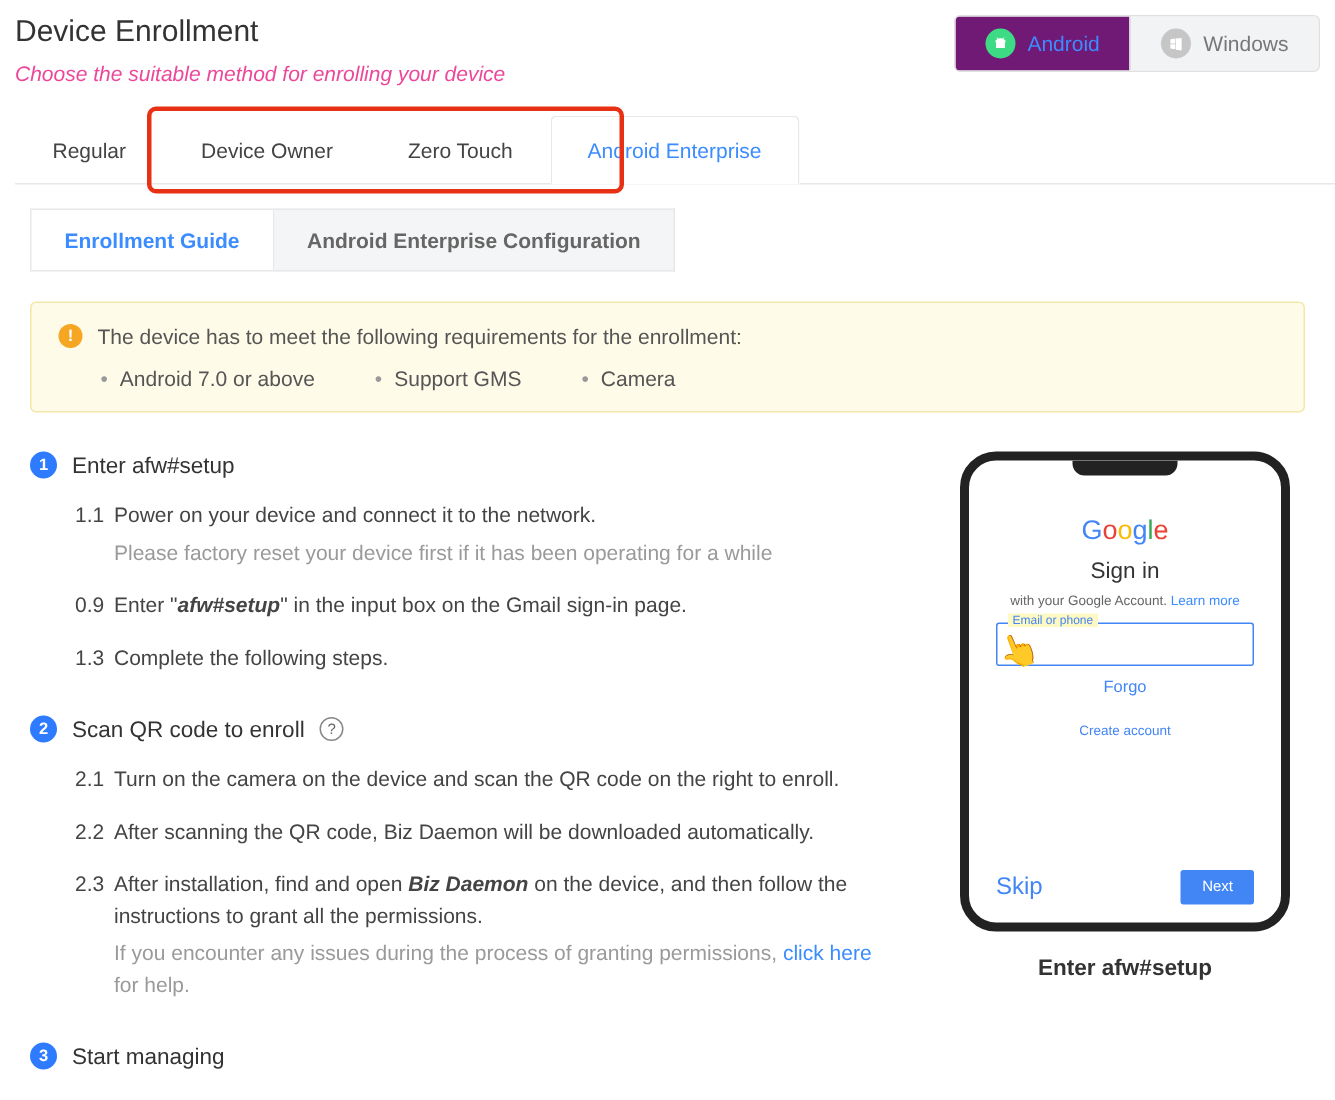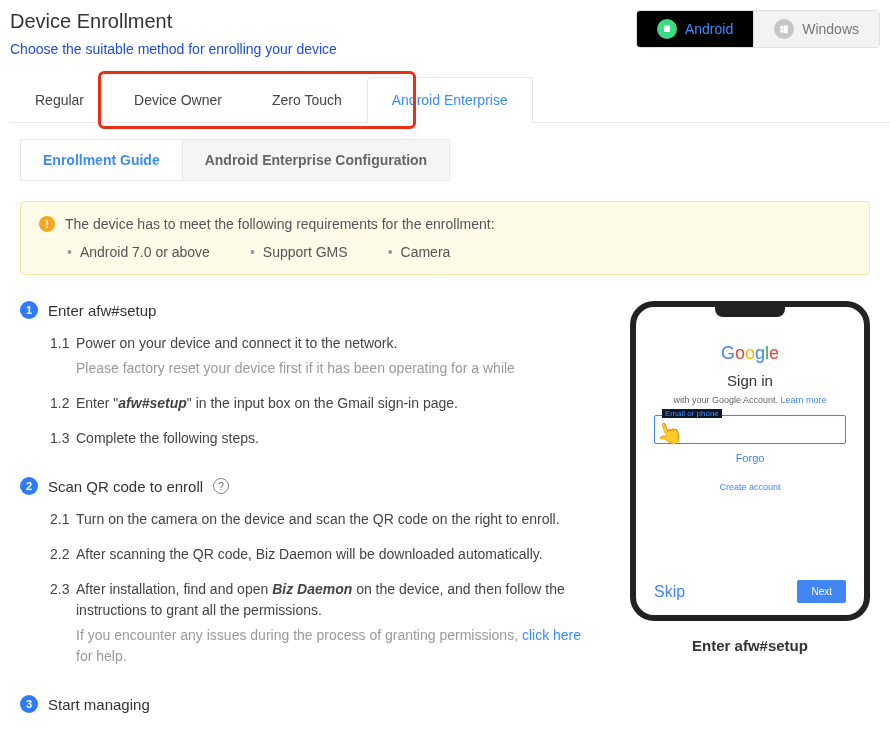--- a/index.html
+++ b/index.html
@@ -1,22 +1,22 @@
 <!DOCTYPE html>
 <html><head>
 <meta charset="utf-8">
 <style>
 * { box-sizing: border-box; margin: 0; padding: 0; }
 body { font-family: -apple-system, BlinkMacSystemFont, "Segoe UI", Arial, sans-serif; color: #333; background: #fff; width: 890px; }
 .header-row { display: flex; justify-content: space-between; align-items: flex-start; padding: 10px 10px 0 10px; }
 .title-block { }
 .page-title { font-size: 20px; font-weight: 400; color: #333; margin-bottom: 8px; }
-.page-sub { font-size: 14px; color: #1d4ed8; }
+.page-sub { font-size: 14px; color: #ec4899; font-style: italic; }
 .os-tabs { display: flex; border: 1px solid #e0e0e0; border-radius: 4px; overflow: hidden; }
-.os-tab { display: flex; align-items: center; gap: 8px; padding: 8px 20px; font-size: 14px; cursor: pointer; background: #000000; }
+.os-tab { display: flex; align-items: center; gap: 8px; padding: 8px 20px; font-size: 14px; cursor: pointer; background: #701a75; }
 .os-tab.active { color: #3b8cff; }
 .os-tab.inactive { background: #f2f3f5; color: #777; border-left: 1px solid #e0e0e0; }
 .icon-circle { width: 20px; height: 20px; border-radius: 50%; display: inline-flex; align-items: center; justify-content: center; }
 .android-ic { background: #3ddc84; }
 .windows-ic { background: #c6c6c6; }
 .main-tabs { display: flex; border-bottom: 1px solid #e8e8e8; margin-top: 20px; margin-left: 10px; position: relative; }
 .main-tab { padding: 14px 24px; font-size: 14px; color: #444; cursor: pointer; border: 1px solid transparent; border-bottom: none; background: #fff; }
 .main-tab.selected { color: #3b8cff; border: 1px solid #e8e8e8; border-bottom: 1px solid #fff; margin-bottom: -1px; border-top-left-radius: 4px; border-top-right-radius: 4px; }
 .highlight-box { position: absolute; border: 3px solid #e83015; border-radius: 6px; pointer-events: none; }
 .content { padding: 16px 20px; }
@@ -35,30 +35,30 @@
 .step { margin-bottom: 28px; }
 .step-head { display: flex; align-items: center; gap: 10px; font-size: 15px; color: #333; margin-bottom: 14px; }
 .step-num { width: 18px; height: 18px; border-radius: 50%; background: #2f7bff; color: #fff; font-size: 11px; display: inline-flex; align-items: center; justify-content: center; font-weight: 600; }
 .help-icon { width: 16px; height: 16px; border: 1px solid #888; border-radius: 50%; display: inline-flex; align-items: center; justify-content: center; font-size: 10px; color: #666; cursor: pointer; }
 .substeps { padding-left: 30px; }
 .sub { display: flex; gap: 0; font-size: 14px; color: #444; margin-bottom: 14px; line-height: 1.5; }
 .sub-n { flex-shrink: 0; width: 26px; }
 .muted { color: #9a9a9a; margin-top: 4px; display: block; }
 .bi { font-weight: bold; font-style: italic; }
 .link { color: #3b8cff; cursor: pointer; }
-.phone-frame { width: 240px; height: 320px; border: 6px solid #222; border-radius: 24px; margin: 0 auto 16px; background: #fff; position: relative; overflow: hidden; }
+.phone-frame { width: 220px; height: 320px; border: 6px solid #222; border-radius: 24px; margin: 0 auto 16px; background: #fff; position: relative; overflow: hidden; }
 .phone-notch { position: absolute; top: 0; left: 50%; transform: translateX(-50%); width: 70px; height: 10px; background: #222; border-bottom-left-radius: 8px; border-bottom-right-radius: 8px; }
 .phone-screen { padding: 36px 18px 12px; height: 100%; display: flex; flex-direction: column; font-size: 10px; }
 .g-logo { text-align: center; font-size: 18px; font-weight: 500; margin-bottom: 8px; }
 .g-b { color:#4285f4 } .g-r { color:#ea4335 } .g-y { color:#fbbc05 } .g-g { color:#34a853 }
 .signin { text-align: center; font-size: 15px; color: #333; margin-bottom: 6px; }
 .with-acc { font-size: 9px; color: #666; margin-bottom: 10px; }
 .input-wrap { position: relative; margin-bottom: 8px; }
 .g-input { width: 100%; border: 1.5px solid #4285f4; border-radius: 2px; padding: 10px 8px 6px; font-size: 10px; }
-.g-label { position: absolute; top: -6px; left: 8px; background: #0f172a; padding: 0 3px; font-size: 8px; color: #4285f4; }
+.g-label { position: absolute; top: -6px; left: 8px; background: #fef9c3; padding: 0 3px; font-size: 8px; color: #4285f4; }
 .hand { position: absolute; left: 2px; top: 6px; font-size: 22px; transform: rotate(-20deg); }
 .forgot { font-size: 11px; color: #4285f4; }
 .create { font-size: 9px; color: #4285f4; margin-top: 18px; }
 .phone-bottom { margin-top: auto; display: flex; justify-content: space-between; align-items: center; }
 .skip { font-size: 16px; color: #4285f4; }
 .next-btn { background: #4285f4; color: #fff; font-size: 10px; padding: 6px 14px; border-radius: 2px; }
 .phone-caption { font-size: 15px; font-weight: 600; color: #333; }
 </style>
 </head>
 <body>
@@ -124,21 +124,21 @@
         </div>
         <div class="substeps">
           <div class="sub">
             <span class="sub-n">1.1</span>
             <span>
               <span>Power on your device and connect it to the network.</span>
               <span class="muted">Please factory reset your device first if it has been operating for a while</span>
             </span>
           </div>
           <div class="sub">
-            <span class="sub-n">1.2</span>
+            <span class="sub-n">0.9</span>
             <span>
               <span>Enter "</span><span class="bi">afw#setup</span><span>" in the input box on the Gmail sign-in page.</span>
             </span>
           </div>
           <div class="sub">
             <span class="sub-n">1.3</span>
             <span>Complete the following steps.</span>
           </div>
         </div>
       </div>

